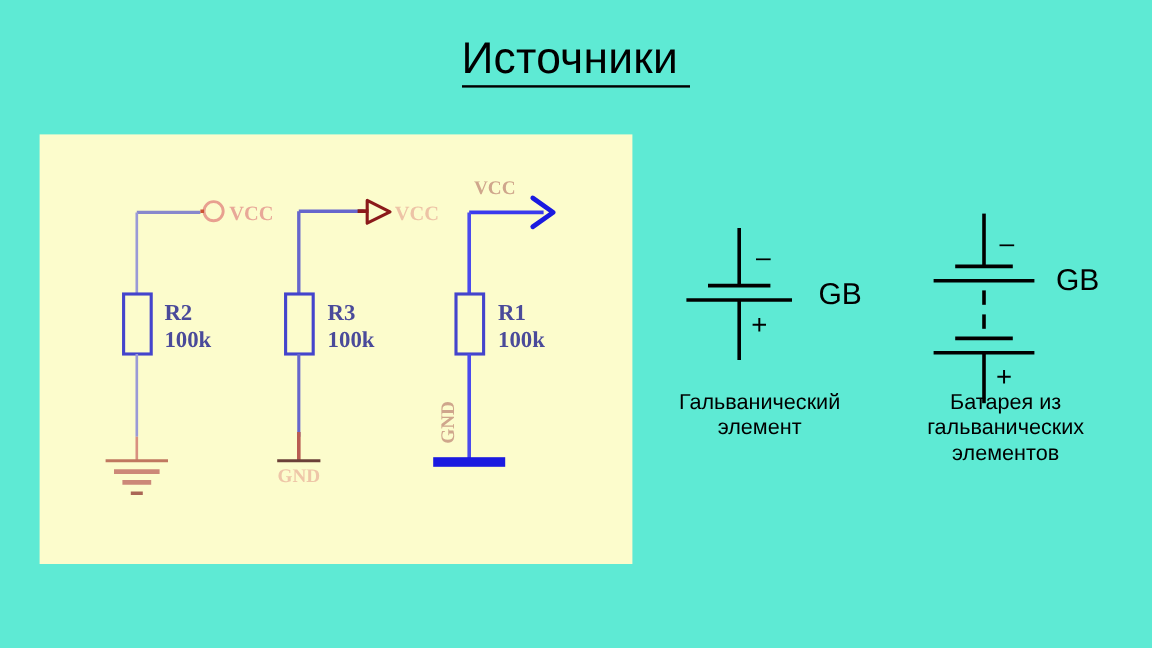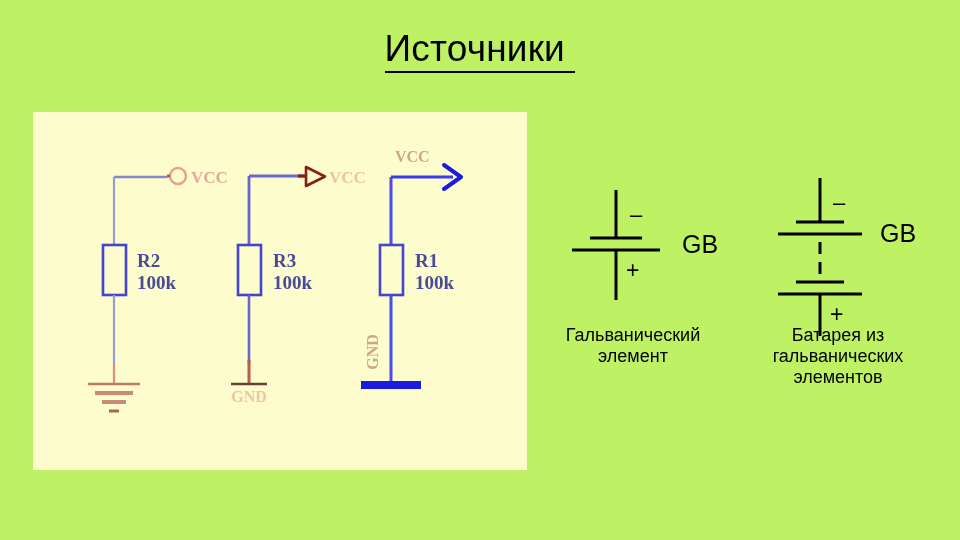--- a/index.html
+++ b/index.html
@@ -13,21 +13,21 @@
     height: 540px;
     position: relative;
     overflow: hidden;
     font-family: "Liberation Sans", sans-serif;
   }
   #slide {
     position: absolute;
     inset: 0;
     width: 960px;
     height: 540px;
-    background: #bef264;
+    background: #5eead4;
   }
   #slide-title {
     position: absolute;
     left: 0;
     top: 28px;
     width: 960px;
     text-align: center;
     font-family: "Liberation Sans", sans-serif;
     font-size: 37px;
     font-weight: 400;

